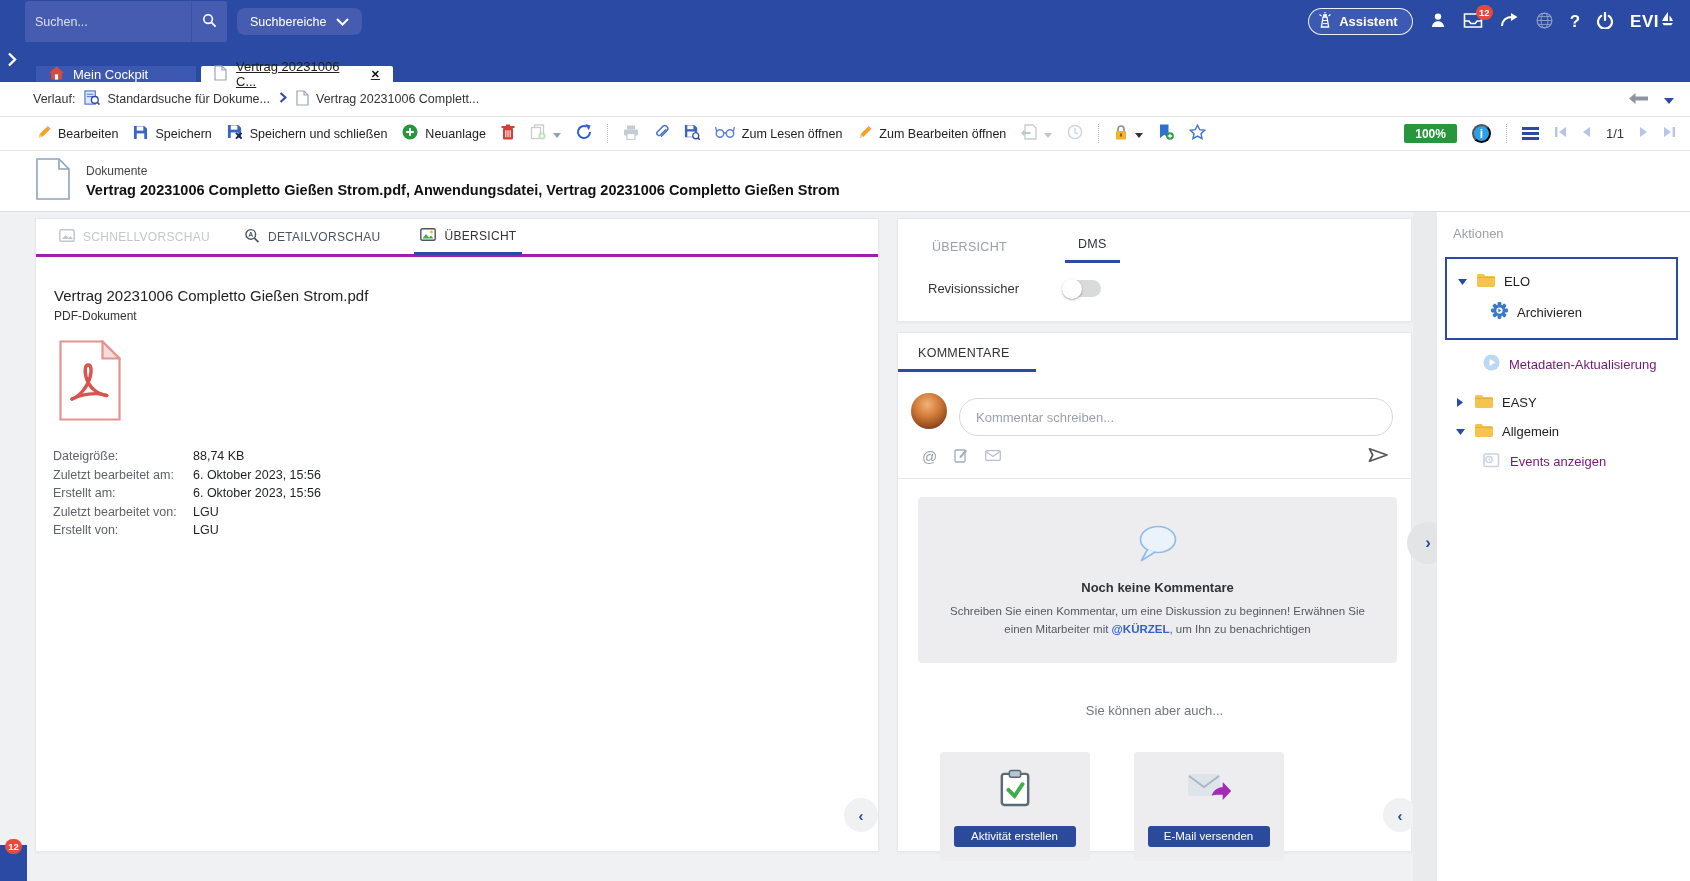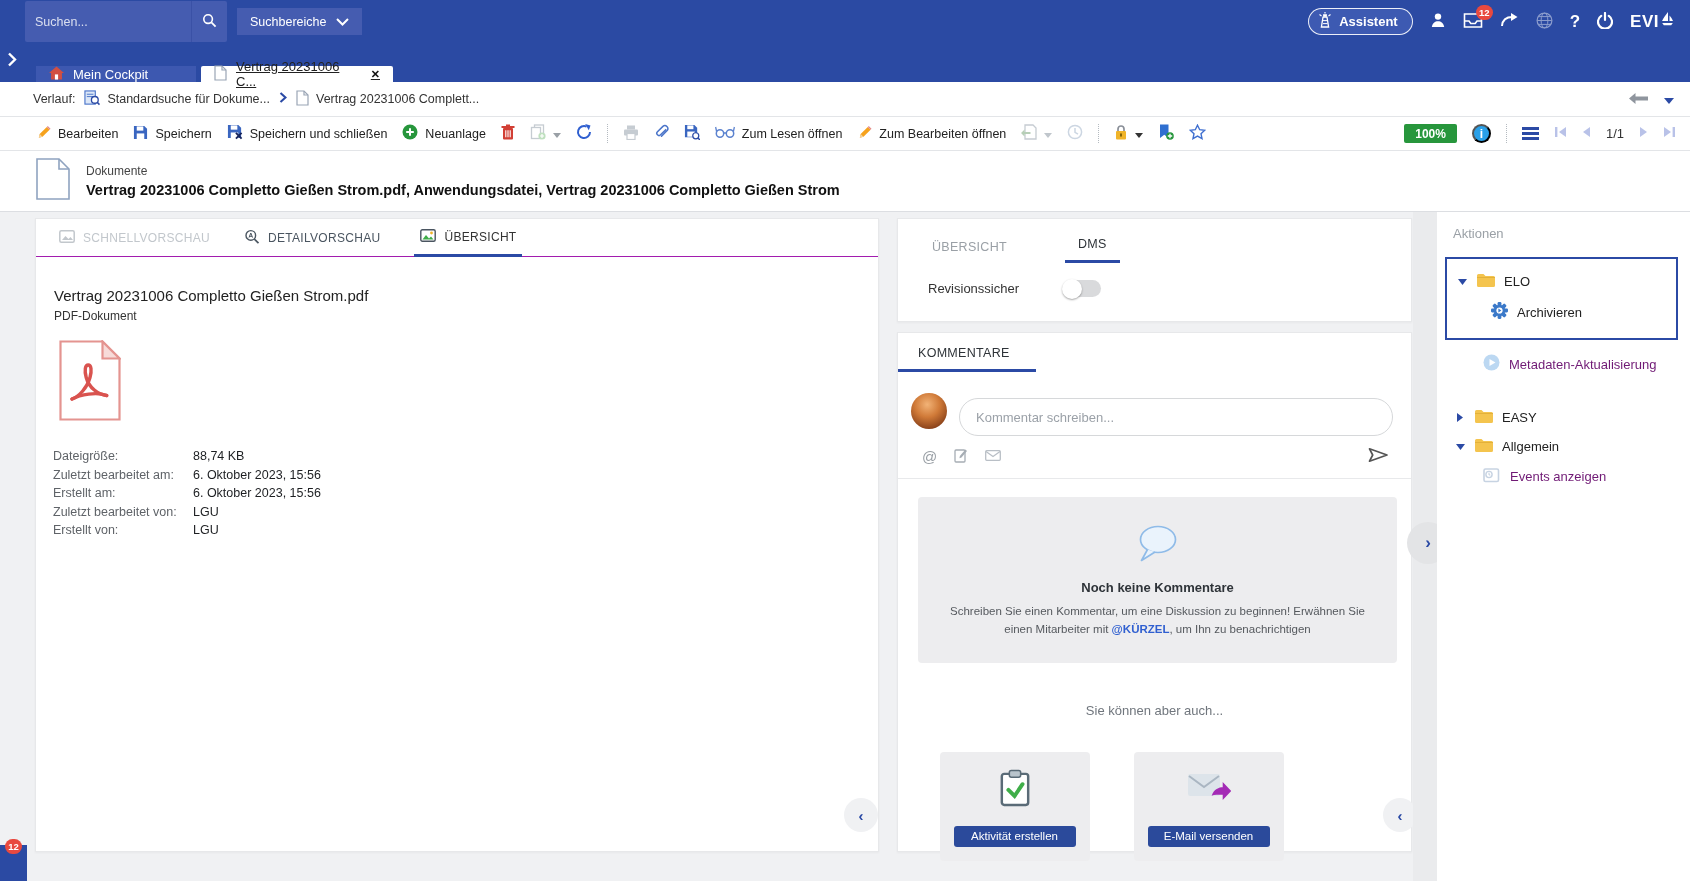--- a/index.html
+++ b/index.html
@@ -4,21 +4,21 @@
 <style>
   * { margin:0; padding:0; box-sizing:border-box; }
   html,body { width:1690px; height:881px; overflow:hidden; font-family:"Liberation Sans", sans-serif; background:#f0f1f3; }
 
   
   .topbar { height:43px; background:#2b4aa3; display:flex; align-items:center; padding:0 16px 0 25px; }
   .search-group { display:flex; height:41px; border-radius:2px; overflow:hidden; }
   .search-input { width:166px; background:#455cb0; border:none; outline:none; color:#fff; padding:0 10px; font-size:12.5px; font-family:inherit; }
   .search-input::placeholder { color:rgba(255,255,255,.8); }
   .search-btn { width:36px; background:#455cb0; border:none; border-left:1px solid #3a51a6; display:flex; align-items:center; justify-content:center; cursor:pointer; }
-  .scope-btn { margin-left:10px; background:#455cb0; border:none; color:#fff; height:27px; padding:0 13px; display:flex; align-items:center; gap:10px; font-size:12.5px; font-family:inherit; border-radius:0; cursor:pointer; }
+  .scope-btn { margin-left:10px; background:#455cb0; border:none; color:#fff; height:27px; padding:0 13px; display:flex; align-items:center; gap:10px; font-size:12.5px; font-family:inherit; border-radius:8px; cursor:pointer; }
   .topbar-right { margin-left:auto; display:flex; align-items:center; gap:17px; }
   .assistant-pill { display:flex; align-items:center; gap:7px; border:1.5px solid rgba(255,255,255,.9); background:#3d5ab2; border-radius:15px; padding:3px 14px 3px 9px; color:#fff; font-weight:bold; font-size:13px; cursor:pointer; }
   .tb-ic { position:relative; display:flex; align-items:center; justify-content:center; cursor:pointer; background:none; border:none; }
   .red-badge { position:absolute; top:-8px; right:-10px; background:#e8493f; color:#fff; font-size:9.5px; font-weight:bold; border-radius:9px; min-width:17px; height:15px; display:flex; align-items:center; justify-content:center; padding:0 3px; }
   .help-q { color:#fff; font-size:17px; font-weight:bold; }
   .brand { display:flex; align-items:center; gap:2px; color:#fff; font-weight:bold; font-size:17px; letter-spacing:.5px; }
 
   
   .tabrow { height:39px; background:#2b4aa3; display:flex; align-items:flex-end; position:relative; padding-left:36px; }
   .row-chevron { position:absolute; left:7px; top:9px; }
@@ -53,21 +53,21 @@
   .left-card { left:35px; top:6px; width:844px; bottom:29px; }
   .mid-card1 { left:897px; top:6px; width:515px; height:104px; }
   .mid-card2 { left:897px; top:120px; width:515px; bottom:29px; }
   .divider-strip { position:absolute; left:1413px; width:24px; top:0; bottom:0; background:#eaebed; }
   .strip-btn { position:absolute; left:1407px; top:310px; width:42px; height:42px; border-radius:50%; background:#e3e4e6; border:none; color:#2b4aa5; font-size:17px; font-weight:bold; cursor:pointer; }
   .right-panel { position:absolute; left:1437px; right:0; top:0; bottom:0; background:#fff; padding:14px 12px 0 12px; }
   .corner-block { position:absolute; left:0; bottom:0; width:27px; height:36px; background:#2b4aa3; }
   .corner-badge { position:absolute; left:5px; top:-6px; background:#e8493f; color:#fff; font-size:9.5px; font-weight:bold; border-radius:9px; min-width:17px; height:15px; display:flex; align-items:center; justify-content:center; }
 
   
-  .ptabs { display:flex; gap:34px; padding-left:23px; height:38px; border-bottom:1px solid #a21caf; }
+  .ptabs { display:flex; gap:34px; padding-left:23px; height:38px; border-bottom:3px solid #a21caf; }
   .ptab { display:flex; align-items:center; gap:8px; font-size:12px; letter-spacing:.3px; cursor:pointer; margin-bottom:-1px; }
   .ptab-muted { color:#c2c7cc; }
   .ptab-dark { color:#4a5560; }
   .ptab-active { color:#333; border-bottom:3px solid #2b4aa5; padding:0 6px; }
   .file-title { font-size:15px; color:#222; margin:30px 0 5px 18px; }
   .file-type { font-size:12px; color:#333; margin-left:18px; }
   .pdf-wrap { margin:17px 0 0 23px; }
   .meta { margin:22px 0 0 17px; font-size:12.5px; }
   .meta-row { display:flex; line-height:18.5px; }
   .meta-label { width:140px; color:#5f6368; }
@@ -603,21 +603,21 @@
     </div>
 
     <button class="t-row t-child t-disabled" style="margin-top:8px;">
       <span><svg width="17" height="17" viewBox="0 0 17 17">
             <circle cx="8.5" cy="8.5" r="8" fill="#bcd8f2"></circle>
             <path d="M6.5 5l6 3.5-6 3.5z" fill="#fff"></path>
           </svg></span>
       <span>Metadaten-Aktualisierung</span>
     </button>
 
-    <button class="t-row" style="margin-top:23px; padding-left:6px;">
+    <button class="t-row" style="margin-top:8px; padding-left:6px;">
       <span class="caret-cell">
           <svg width="6" height="9" viewBox="0 0 6 9">
             <path d="M0 0v9l6-4.5z" fill="#2b4aa5"></path>
           </svg>
         </span>
       <span><svg width="19" height="14" viewBox="0 0 19 14">
             <path d="M1 2.5A1.5 1.5 0 0 1 2.5 1h5l2 2h8A1.5 1.5 0 0 1 19 4.5v8a1.5 1.5 0 0 1-1.5 1.5h-15A1.5 1.5 0 0 1 1 12.5z" fill="#f4c44e"></path>
             <path d="M1 4.5h18" stroke="#e3b13a" stroke-width="1"></path>
           </svg></span>
       <span>EASY</span>

